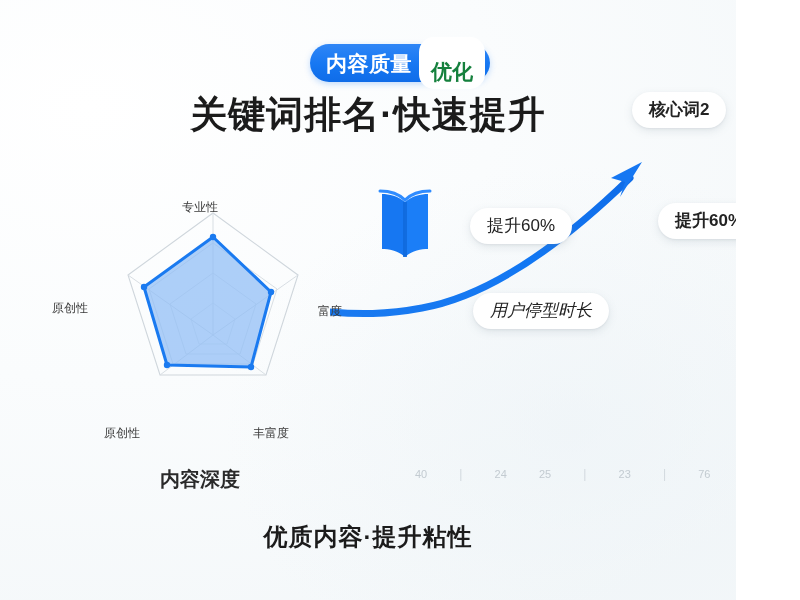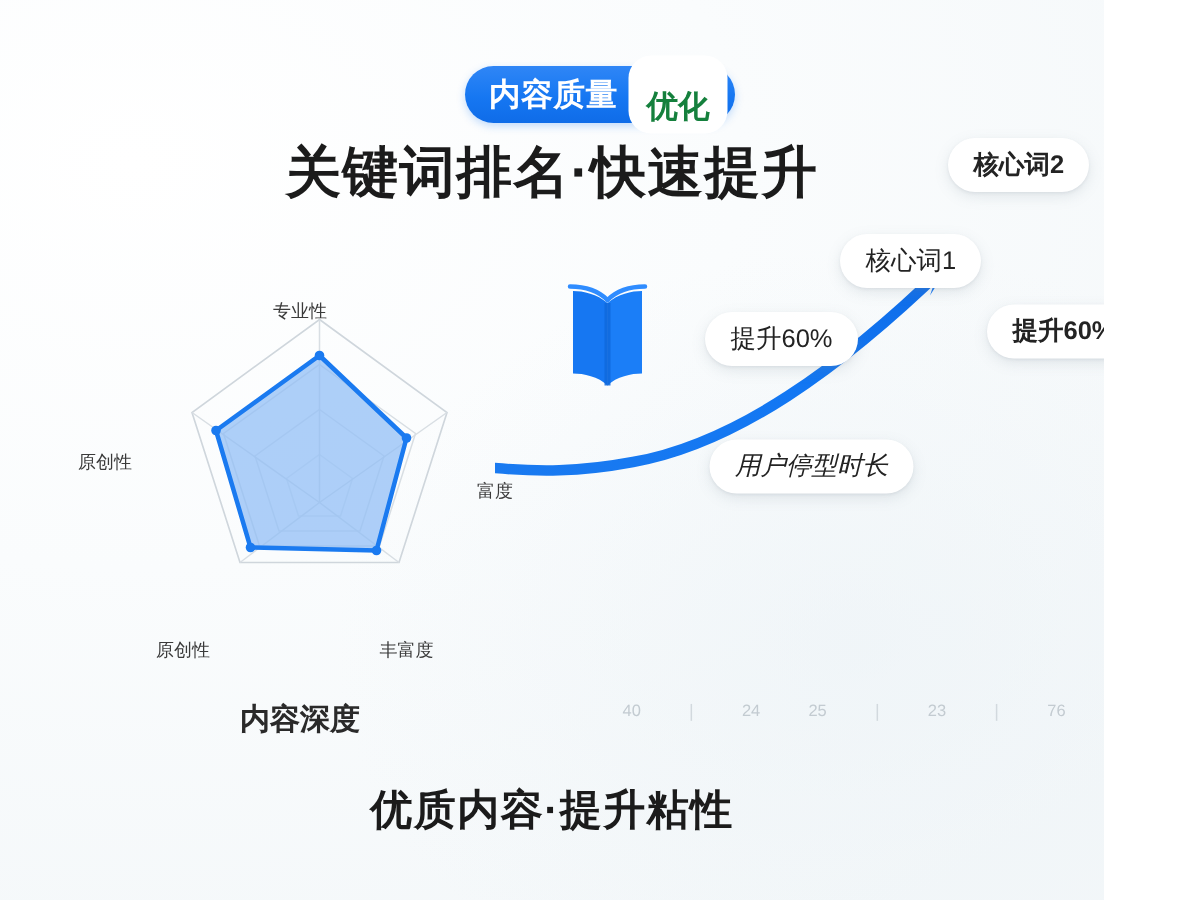--- a/index.html
+++ b/index.html
@@ -78,21 +78,21 @@
     z-index: 5;
   }
 
   
   .footline {
     position: absolute;
     left: 0;
     right: 0;
     top: 521px;
     text-align: center;
-    font-size: 28px;
+    font-size: 24px;
     font-weight: 800;
     color: #1b1b1b;
     letter-spacing: 1px;
     white-space: nowrap;
     z-index: 5;
   }
 
   .depth-label {
     position: absolute;
     left: 160px;
@@ -212,21 +212,21 @@
       <polygon points="173,42 231,97 211,172 127,170 104,92" fill="#8fbdf5" fill-opacity="0.72" stroke="#1a7af0" stroke-width="3" stroke-linejoin="round"></polygon>
       <circle cx="173" cy="42" r="3.2" fill="#1a7af0"></circle>
       <circle cx="231" cy="97" r="3.2" fill="#1a7af0"></circle>
       <circle cx="211" cy="172" r="3.2" fill="#1a7af0"></circle>
       <circle cx="127" cy="170" r="3.2" fill="#1a7af0"></circle>
       <circle cx="104" cy="92" r="3.2" fill="#1a7af0"></circle>
     </g>
   </svg>
 
   <div class="radar-axis-label" style="left:182px; top:199px;">专业性</div>
-  <div class="radar-axis-label" style="left:318px; top:303px;margin-top:16px;">富度</div>
+  <div class="radar-axis-label" style="left:318px; top:303px;">富度</div>
   <div class="radar-axis-label" style="left:253px; top:425px;">丰富度</div>
   <div class="radar-axis-label" style="left:104px; top:425px;">原创性</div>
   <div class="radar-axis-label" style="left:52px; top:300px;">原创性</div>
 
   <svg id="growth-arrow" viewBox="0 0 420 210">
     <defs>
       <linearGradient id="arrowGrad" x1="0" y1="1" x2="1" y2="0">
         <stop offset="0%" stop-color="#1a7af0"></stop>
         <stop offset="55%" stop-color="#1277f3"></stop>
         <stop offset="100%" stop-color="#0f6ce8"></stop>
@@ -238,21 +238,20 @@
 
   <svg id="book-icon" viewBox="0 0 66 76">
     <path d="M33,13 C26,7 17,5 10,5 L10,60 C17,60 27,62 33,68 Z" fill="#1677f2"></path>
     <path d="M33,13 C40,7 49,5 56,5 L56,60 C49,60 39,62 33,68 Z" fill="#1b7ef7"></path>
     <path d="M31,13 L35,13 L35,68 L31,68 Z" fill="#0f68dc" opacity=".85"></path>
     <path d="M33,11 C26,4 16,2 8,2" fill="none" stroke="#2f8cff" stroke-width="3" stroke-linecap="round"></path>
     <path d="M33,11 C40,4 50,2 58,2" fill="none" stroke="#2f8cff" stroke-width="3" stroke-linecap="round"></path>
   </svg>
 
   <div class="tag-pill tag-strong" style="left:632px; top:92px;">核心词2</div>
-  <div class="tag-pill" style="left:560px; top:156px;">核心词1</div>
   <div class="tag-pill" style="left:470px; top:208px;">提升60%</div>
   <div class="tag-pill tag-strong" style="left:658px; top:203px;">提升60%</div>
   <div class="tag-pill" style="left:473px; top:293px;font-style:italic;">用户停型时长</div>
 
   <div id="axis-strip">
     <span class="axis-tick-num">40</span>
     <span class="axis-tick-mark">|</span>
     <span class="axis-tick-num">24</span>
     <span class="axis-tick-num">25</span>
     <span class="axis-tick-mark">|</span>

